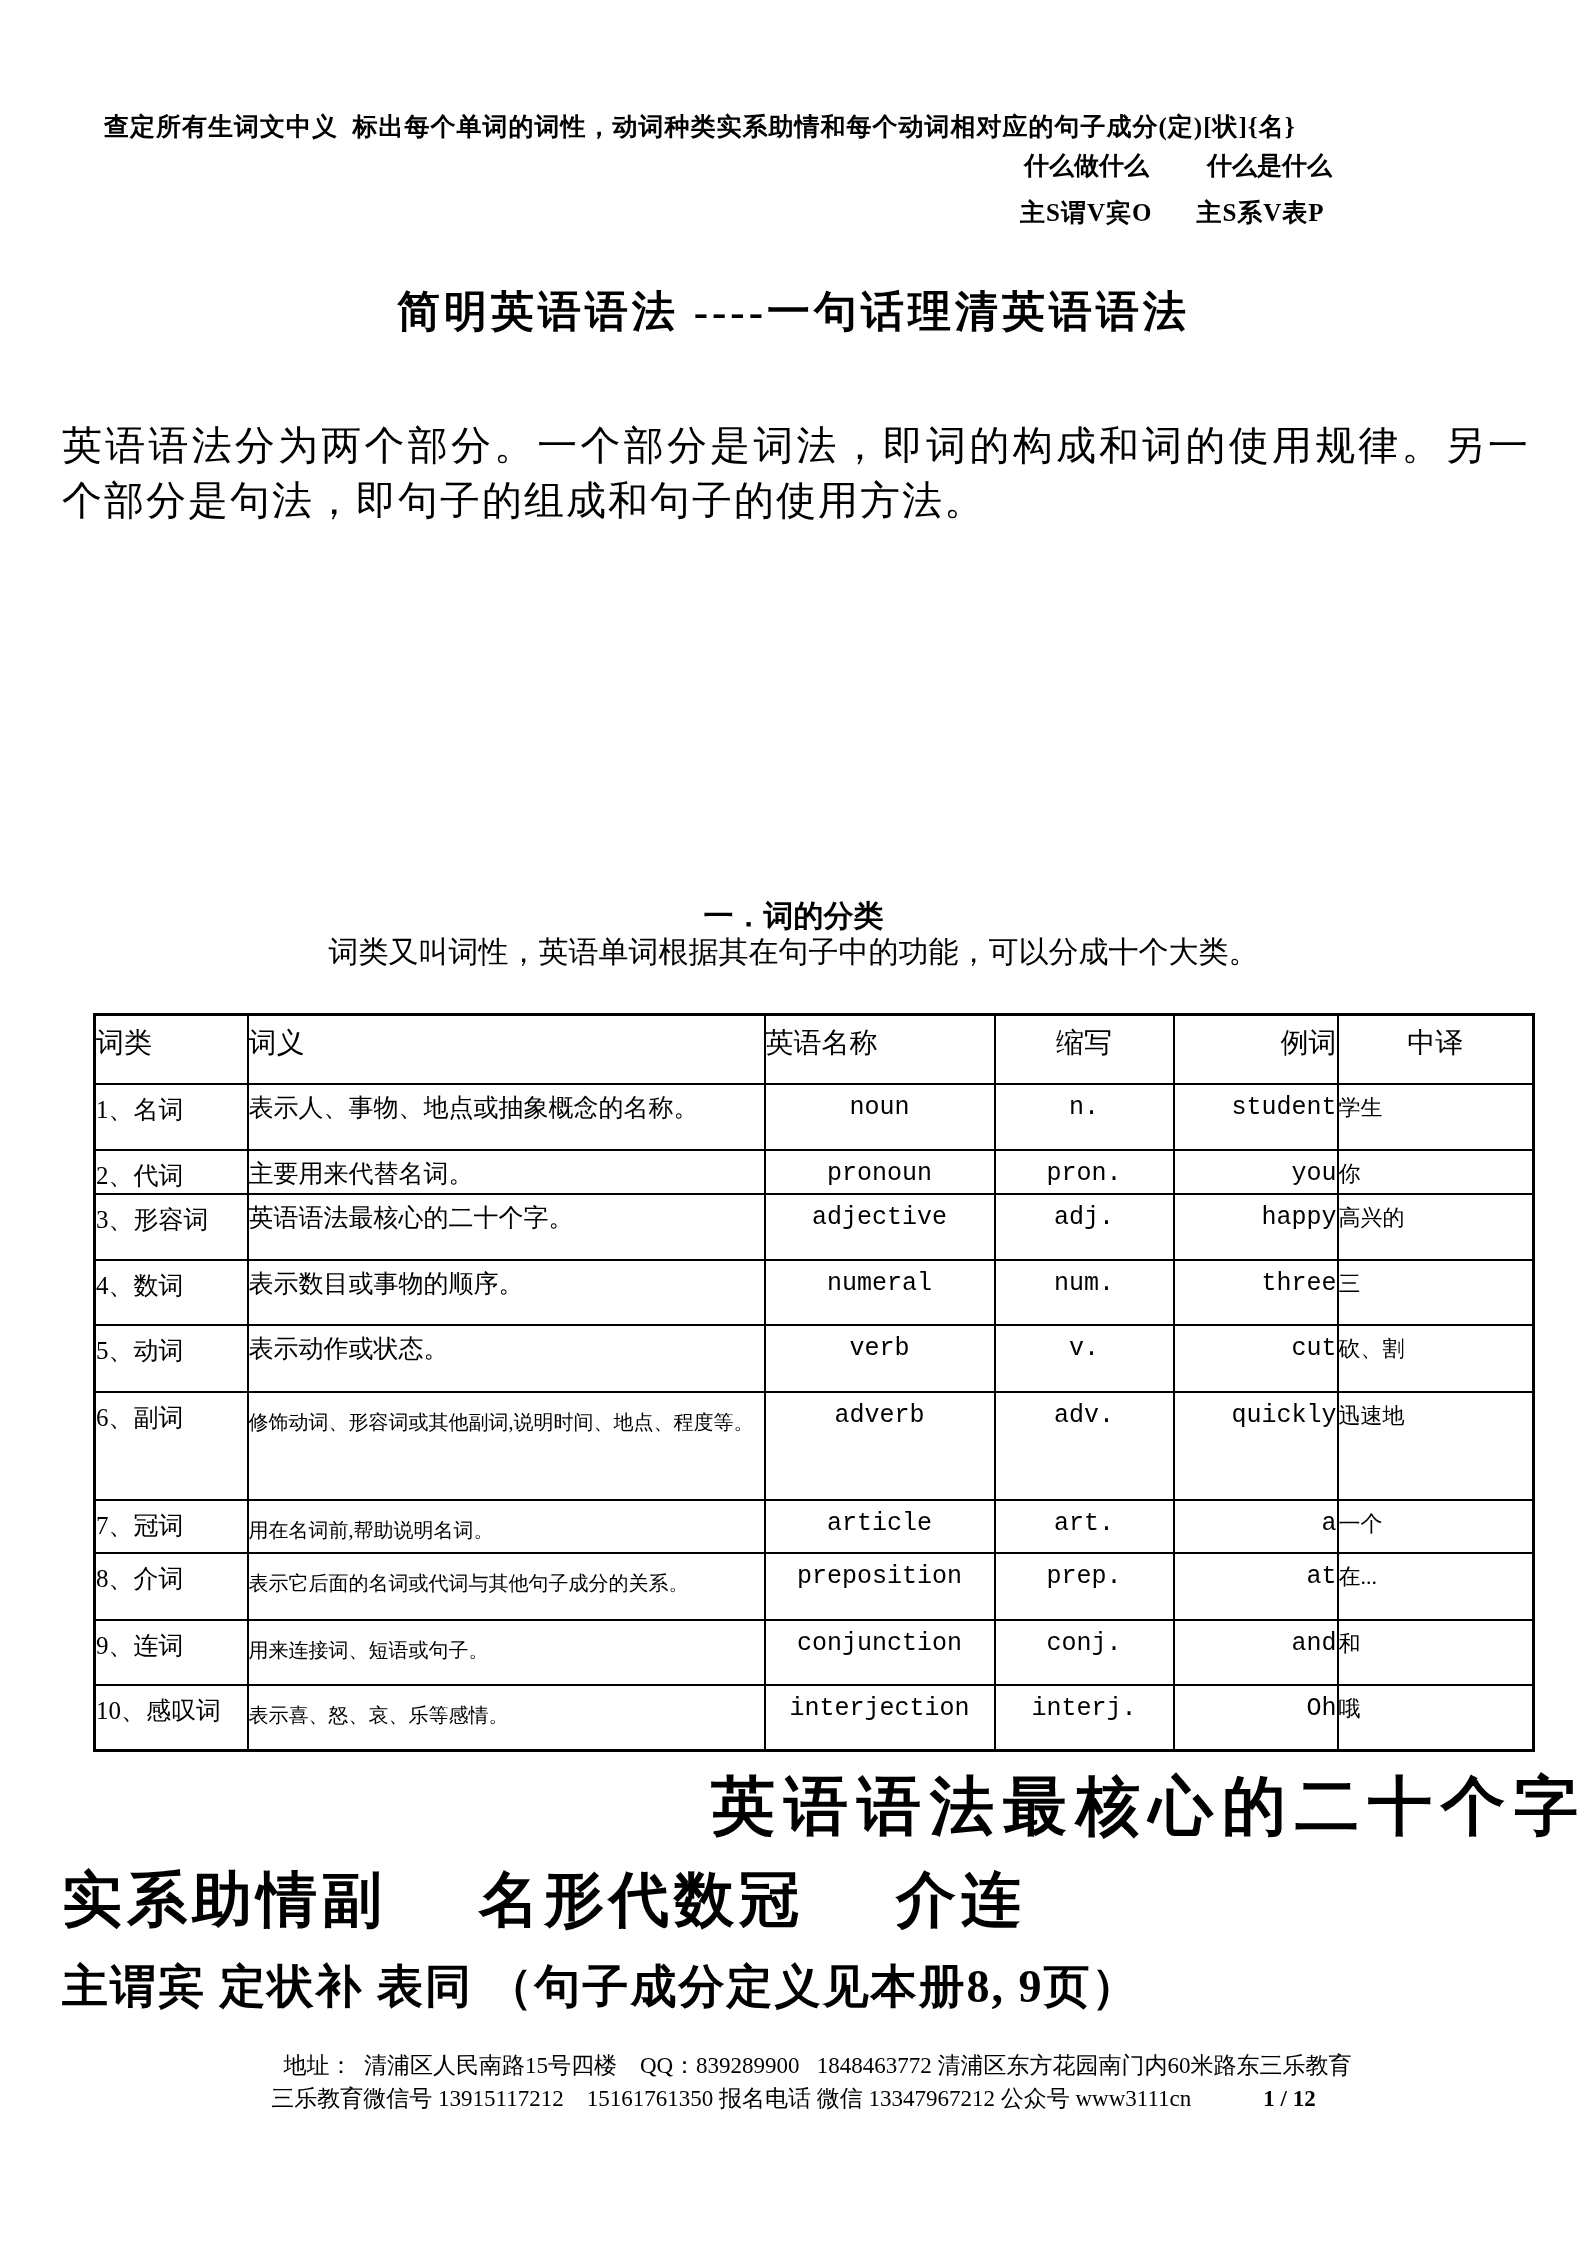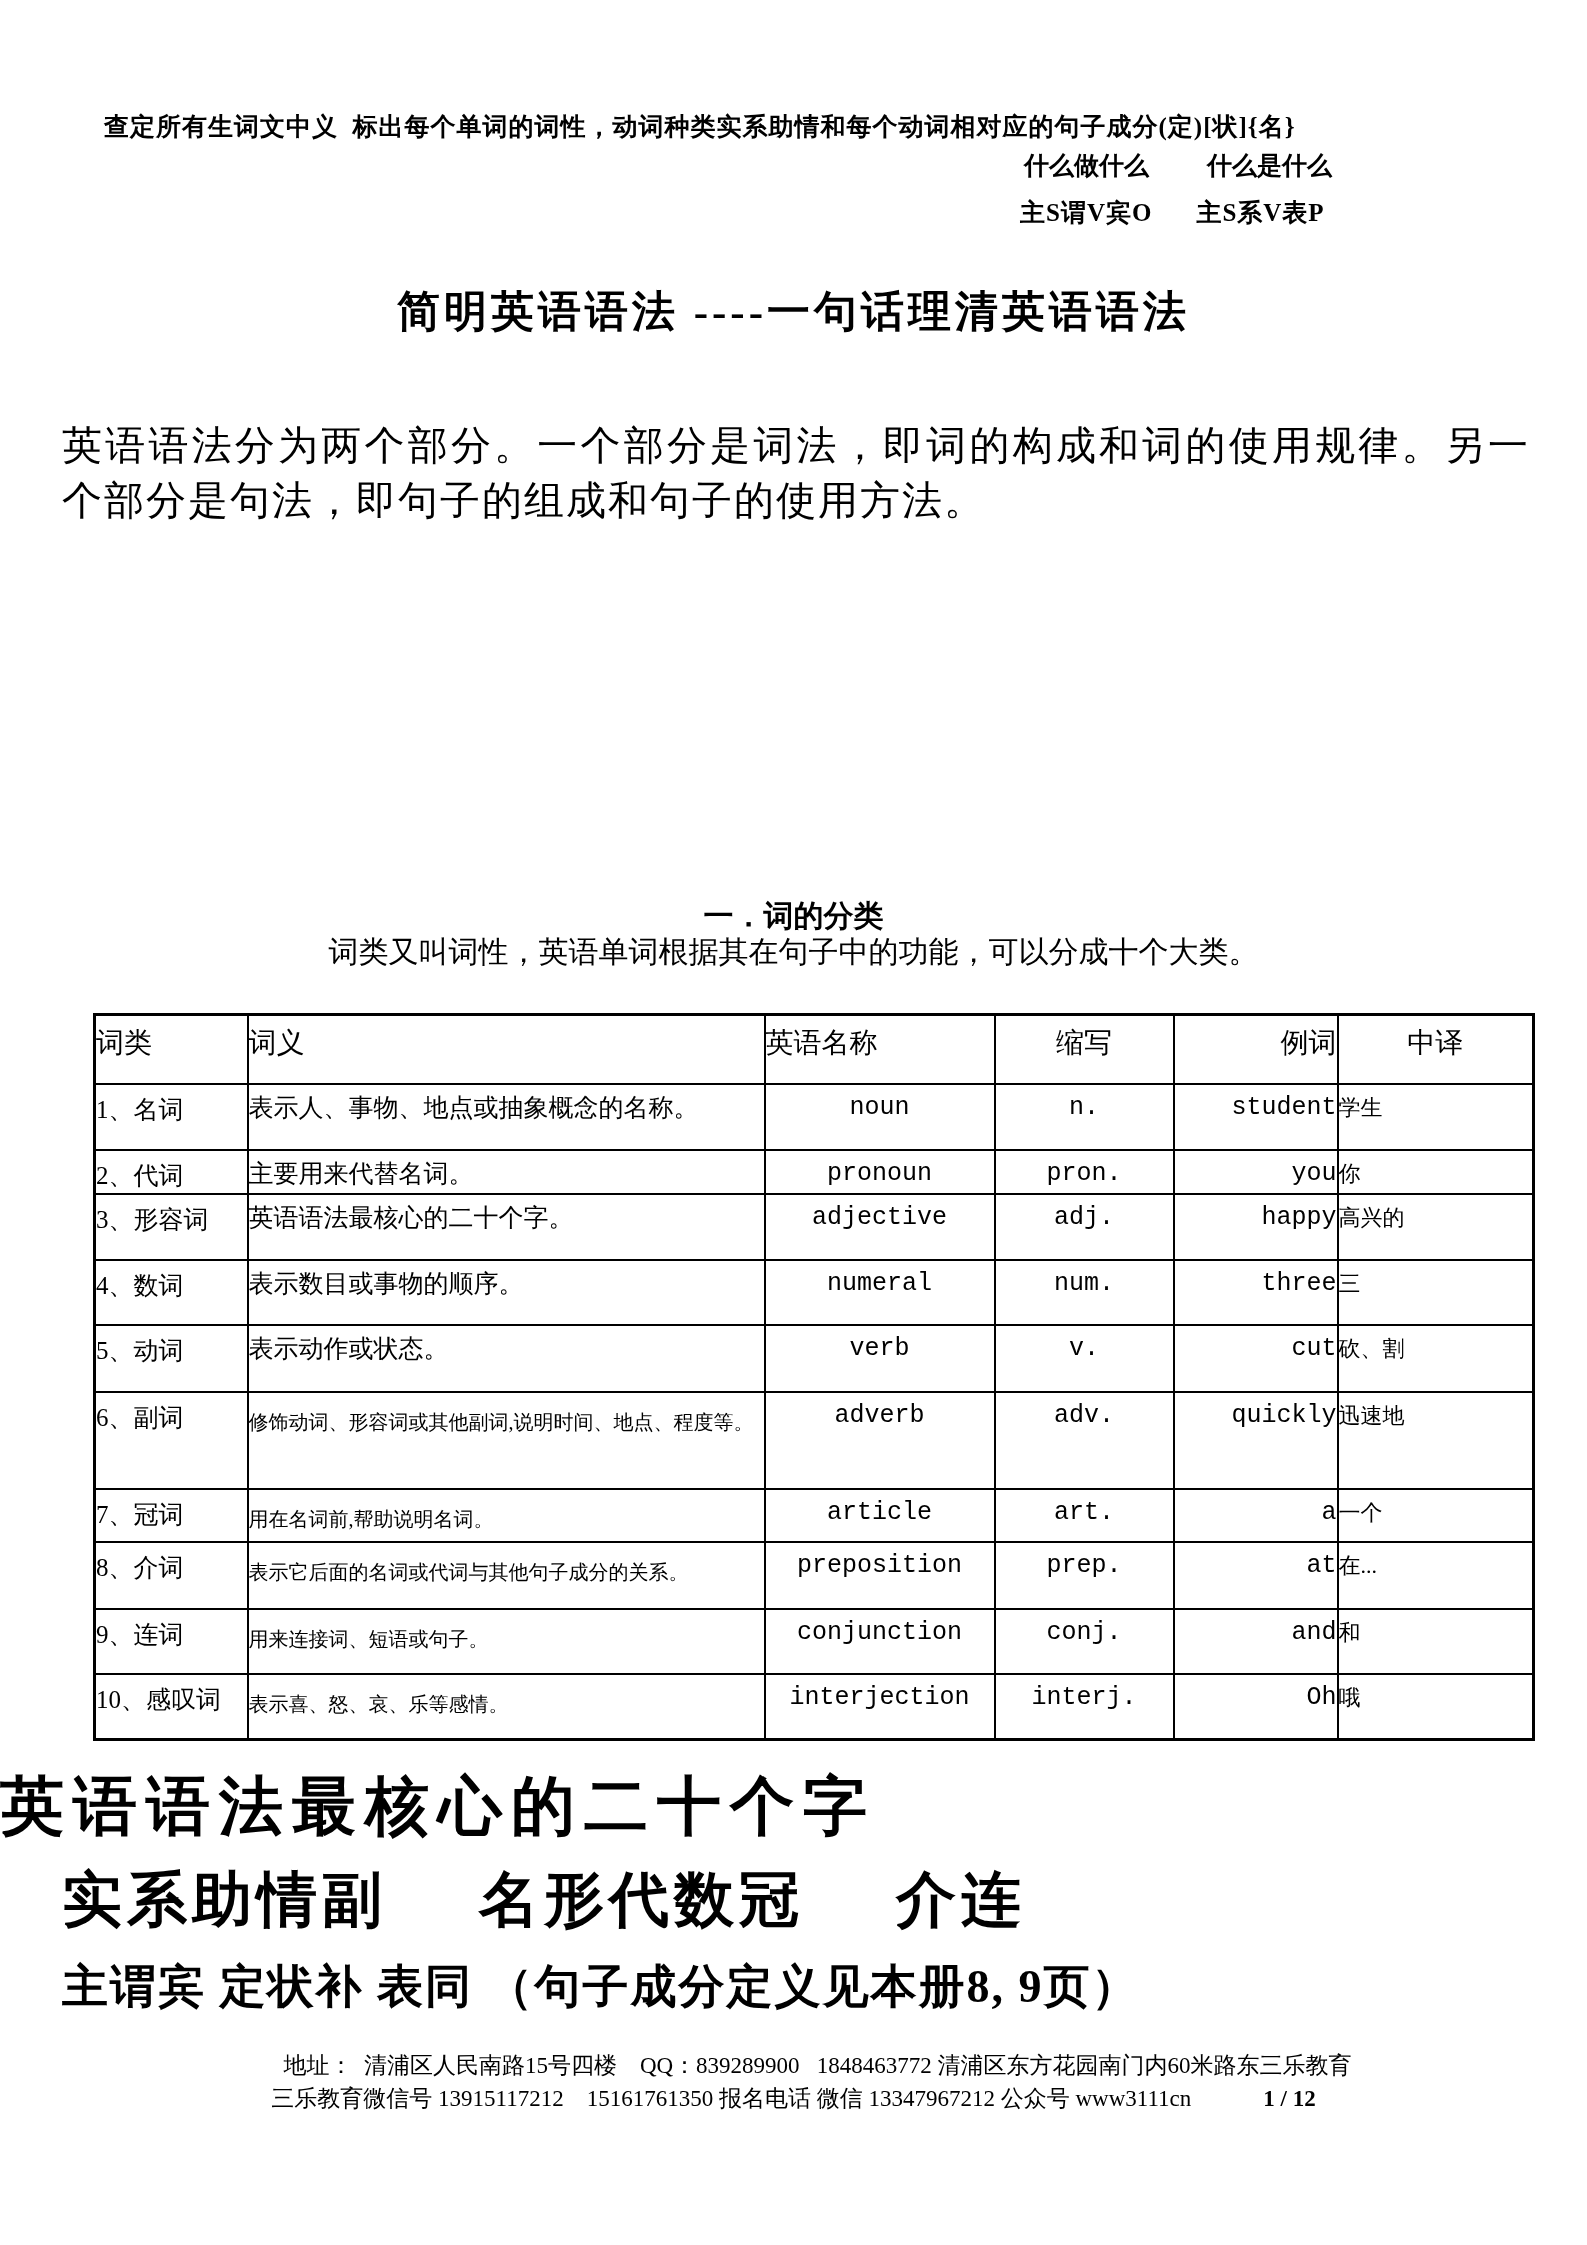--- a/index.html
+++ b/index.html
@@ -76,27 +76,27 @@
   
   .h0 { text-align:left;  padding-left:16px; font-size:28px; }
   .h1 { text-align:left;  padding-left:58px; font-size:28px; }
   .h2 { text-align:left;  padding-left:10px; font-size:28px; }
   .h3 { text-align:center; font-size:28px; }
   .h4 { text-align:right; padding-right:24px; font-size:28px; }
   .h5 { text-align:center; font-size:28px; }
   
   .rh0 { height:69px; } .rh1 { height:66px; } .rh2 { height:44px; }
   .rh3 { height:66px; } .rh4 { height:65px; } .rh5 { height:67px; }
-  .rh6 { height:97px; } .rh7 { height:53px; } .rh8 { height:67px; }
+  .rh6 { height:108px; } .rh7 { height:53px; } .rh8 { height:67px; }
   .rh9 { height:65px; } .rh10 { height:66px; }
 
   
   .big-title {
     position:absolute; left:0; top:1763px; width:100%;
-    text-align:left;
+    text-align:right;
     font-size:64px; font-weight:bold; letter-spacing:9px;
   }
   .core-words {
     position:absolute; left:62px; top:1860px;
     display:flex; gap:92px;
     font-size:60px; font-weight:bold; letter-spacing:5px;
   }
   .core-line2 {
     position:absolute; left:62px; top:1956px;
     font-size:46px; font-weight:bold; letter-spacing:2px;

